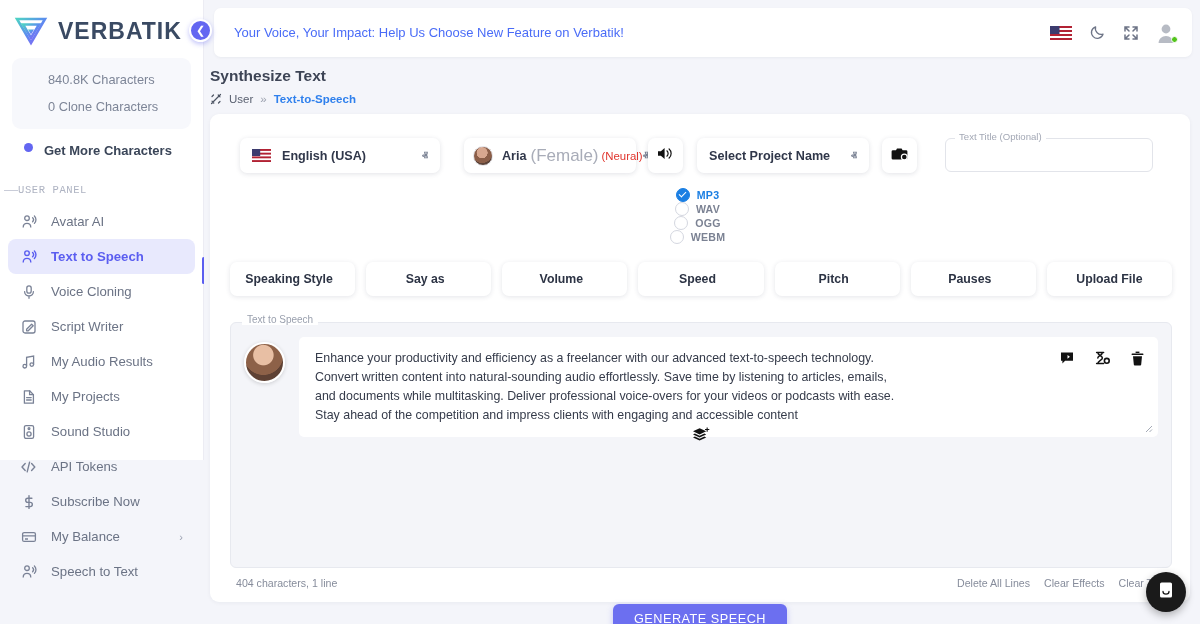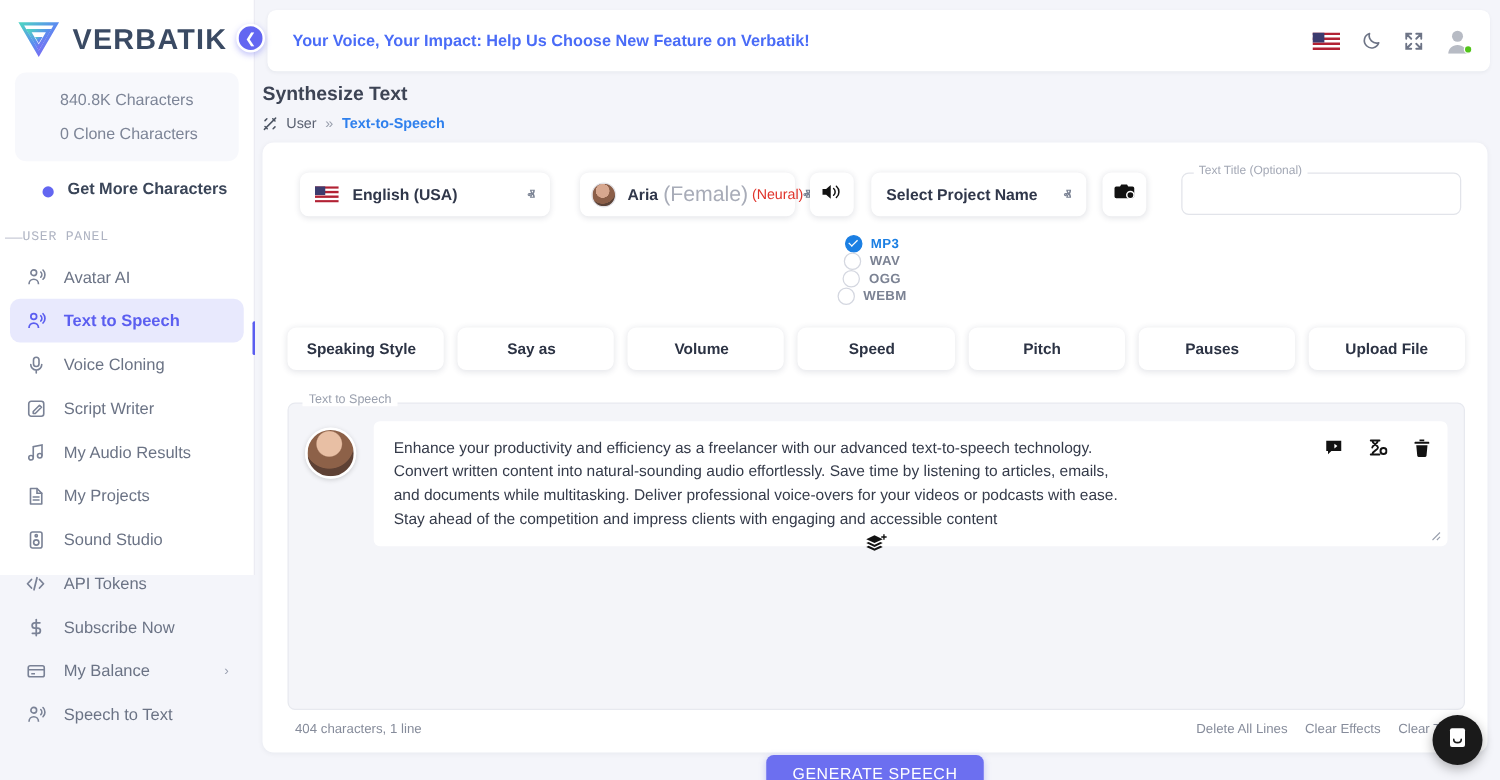--- a/index.html
+++ b/index.html
@@ -32,22 +32,22 @@
     cursor: pointer; border: 2px solid #fff;
   }
   .char-box {
     margin: 0 12px; background: #f7f8fc; border-radius: 9px;
     padding: 8px 0 9px 0;
   }
   .char-line {
     font-size: 12.8px; color: #7d8597; padding: 6px 0 6px 36px;
   }
   .get-more {
-    display: flex; align-items: flex-end; gap: 11px;
-    padding: 14px 0 12px 34px; cursor: pointer;
+    display: flex; align-items: flex-start; gap: 11px;
+    padding: 14px 0 12px 24px; cursor: pointer;
   }
   .dot { width: 9px; height: 9px; border-radius: 50%; background: #6366f1; flex:0 0 9px;}
   .get-more-label { font-size: 13px; font-weight: bold; color: #3a4558; }
 
   .panel-label {
     display: flex; align-items: center; gap: 0;
     padding: 14px 0 8px 4px; font-size: 10.5px;
     letter-spacing: .6px; color: #aeb3c2; font-family: Liberation Mono, monospace;
   }
   .panel-dash { width: 14px; height: 1px; background: #c9ccd8; }
@@ -69,21 +69,21 @@
     width: 3px; height: 27px; border-radius: 2px; background: #5b5ef0;
   }
 
   
   .main { flex: 1; height: 624px; position: relative; background: #f4f5fa; }
   .topbar {
     margin: 8px 8px 0 10px; height: 49px; background: #fff;
     border-radius: 7px; display: flex; align-items: center;
     padding: 0 16px 0 20px; box-shadow: 0 1px 3px rgba(20,30,60,.05);
   }
-  .promo { font-size: 13px; font-weight: bold; color: #4a6cf7; cursor: pointer; }
+  .promo { font-size: 13px; font-weight: normal; color: #4a6cf7; cursor: pointer; }
   .topbar-icons { margin-left: auto; display: flex; align-items: center; gap: 17px; }
   .ti { cursor: pointer; display: flex; align-items: center; justify-content: center; color: #6d7486;}
   .avatar-wrap { position: relative; width: 20px; height: 22px; }
   .status-dot {
     position: absolute; right: -2px; bottom: 1px; width: 7px; height: 7px;
     border-radius: 50%; background: #52c41a; border: 1px solid #fff;
   }
 
   .page-head { padding: 10px 0 0 6px; }
   .page-title { font-size: 15.5px; font-weight: bold; color: #3d4455; }
@@ -117,21 +117,21 @@
   }
   .vox-sub { color: #a8acb8; font-weight: normal; margin-left: 4px; font-size: 17px;}
   .vox-neu { color: #e0342c; font-weight: normal; margin-left: 3px; font-size: 11.4px;}
   .icon-btn {
     width: 35px; height: 35px; background: #fff; border-radius: 7px;
     box-shadow: 0 1px 5px rgba(30,40,70,.13);
     display: flex; align-items: center; justify-content: center;
     cursor: pointer; color: #121212;
   }
   .sel-proj { width: 172px; margin-left: 14px; }
-  .field-wrap { position: relative; margin-left: 28px; width: 224px; }
+  .field-wrap { position: relative; margin-left: 28px; width: 208px; }
   .field-label {
     position: absolute; top: -7px; left: 10px; background: #fff; padding: 0 4px;
     font-size: 9.6px; color: #a3a8b5;
   }
   .txt-field {
     width: 100%; height: 34px; border: 1px solid #e2e4ea; border-radius: 6px;
     background: #fff; font-size: 12.5px; color: #30374a; padding: 0 11px;
     font-family: "Liberation Sans", sans-serif; outline: none;
   }
 

